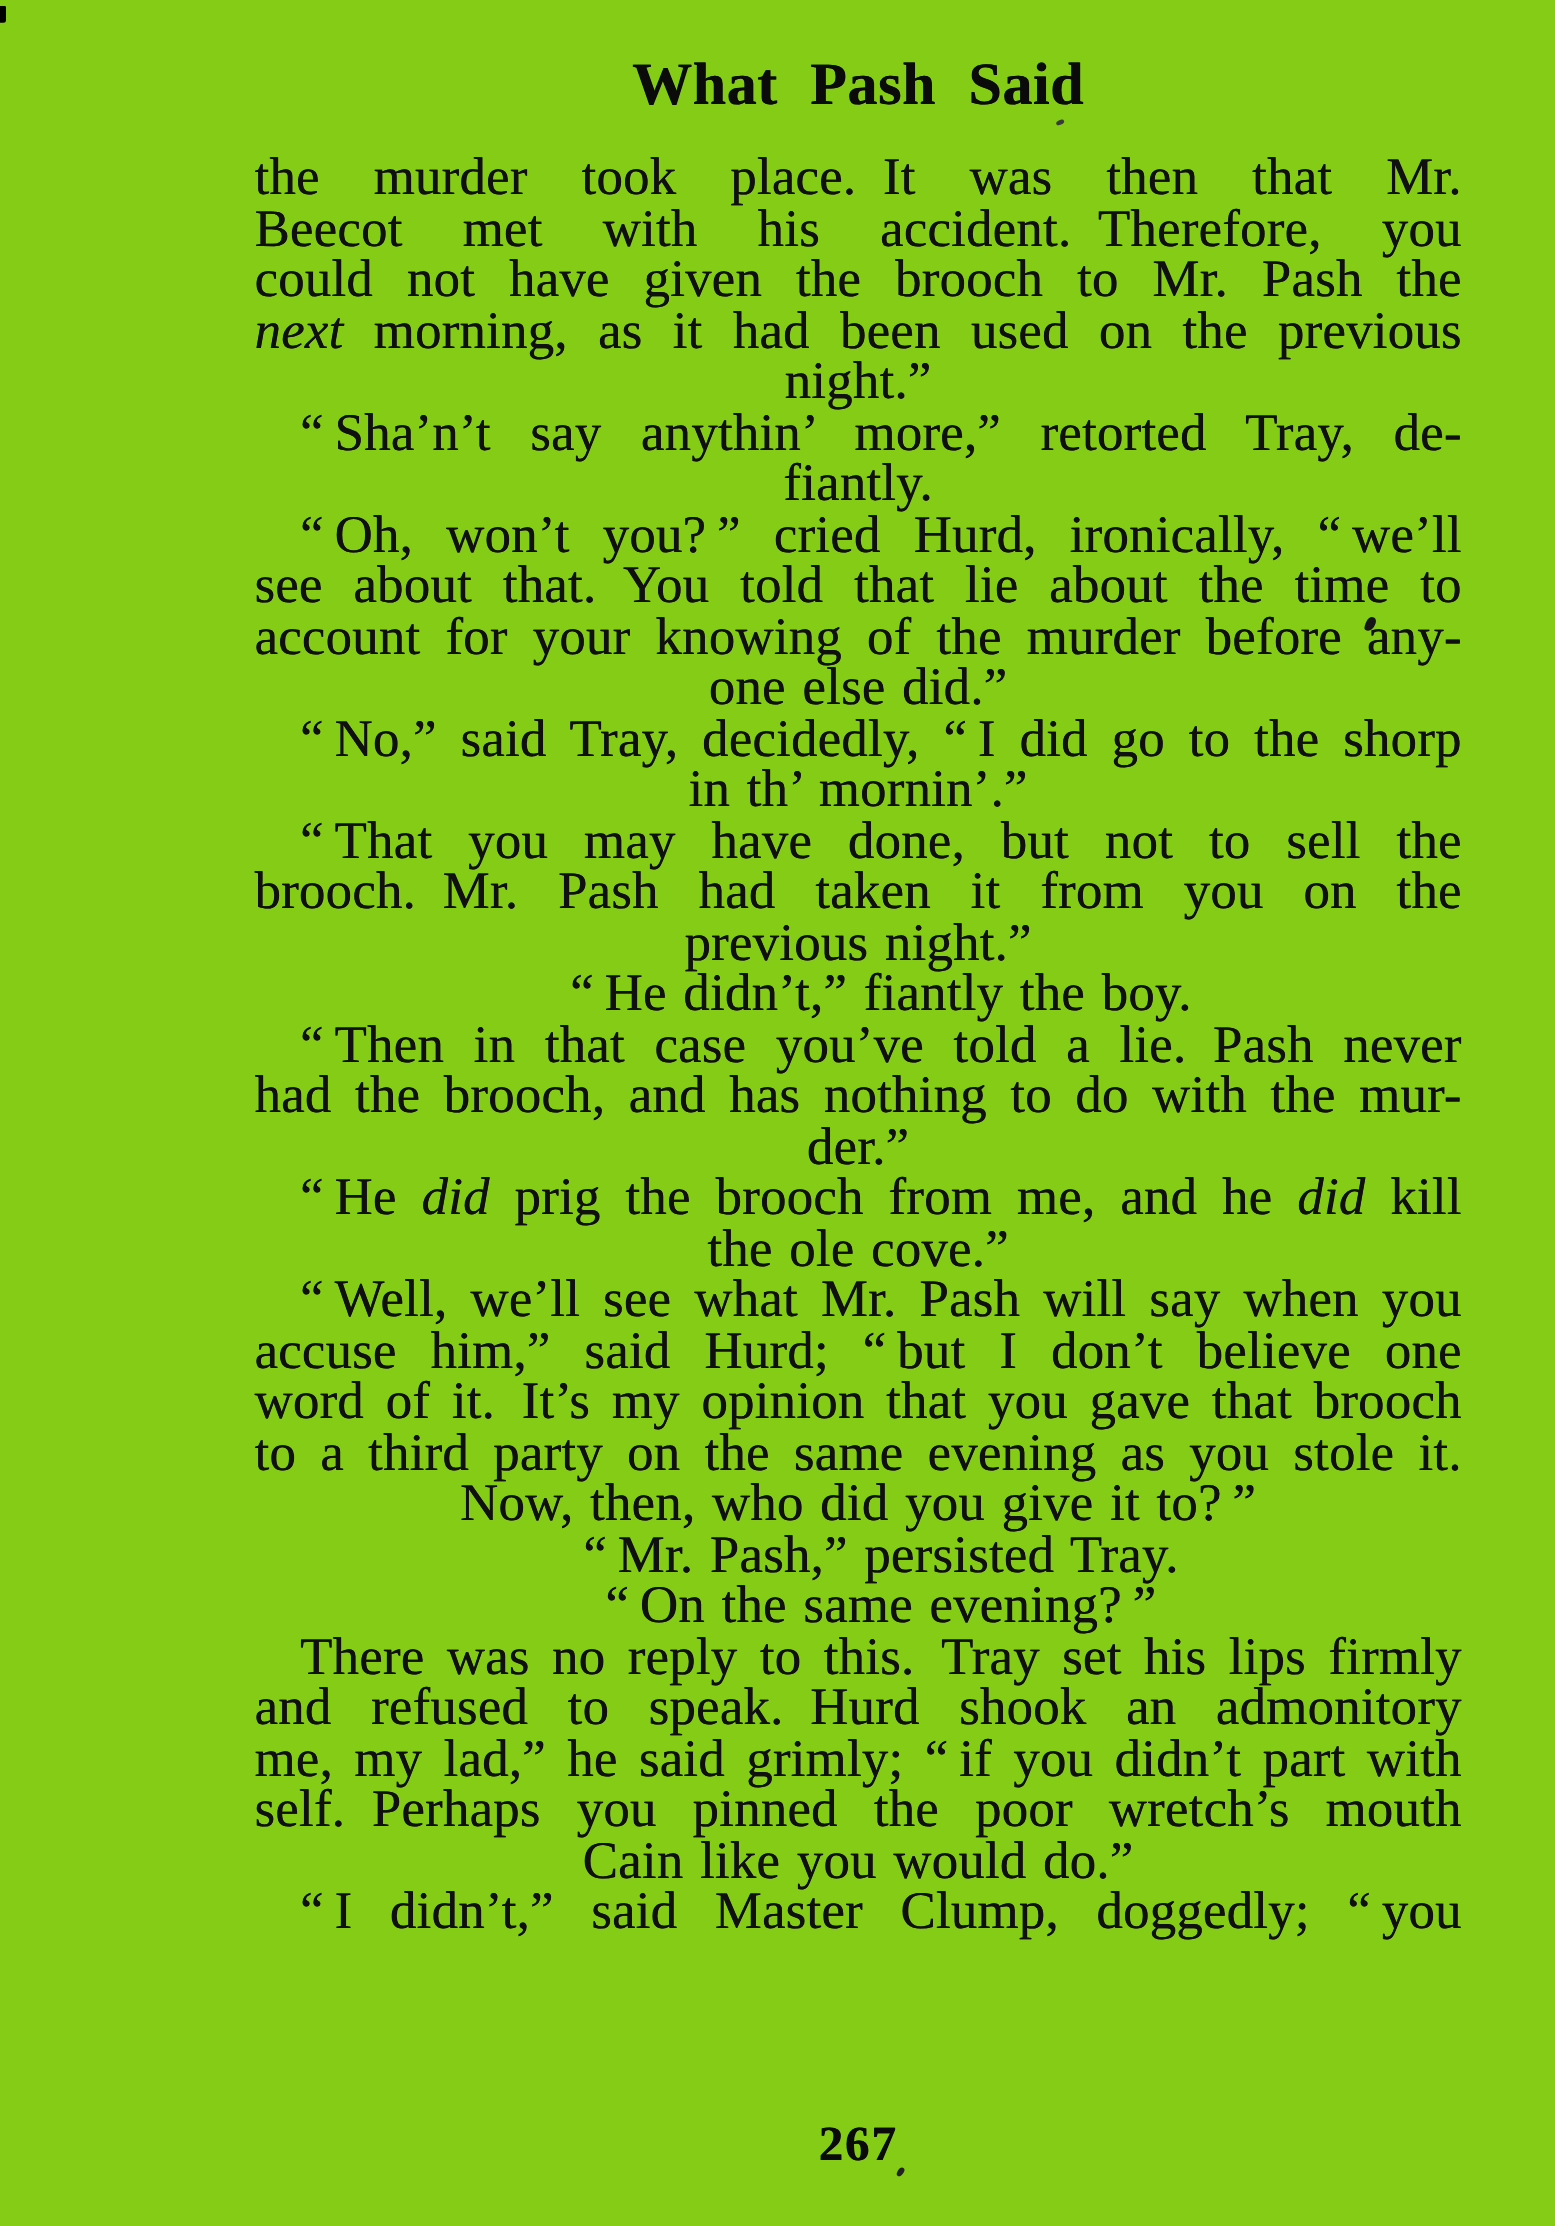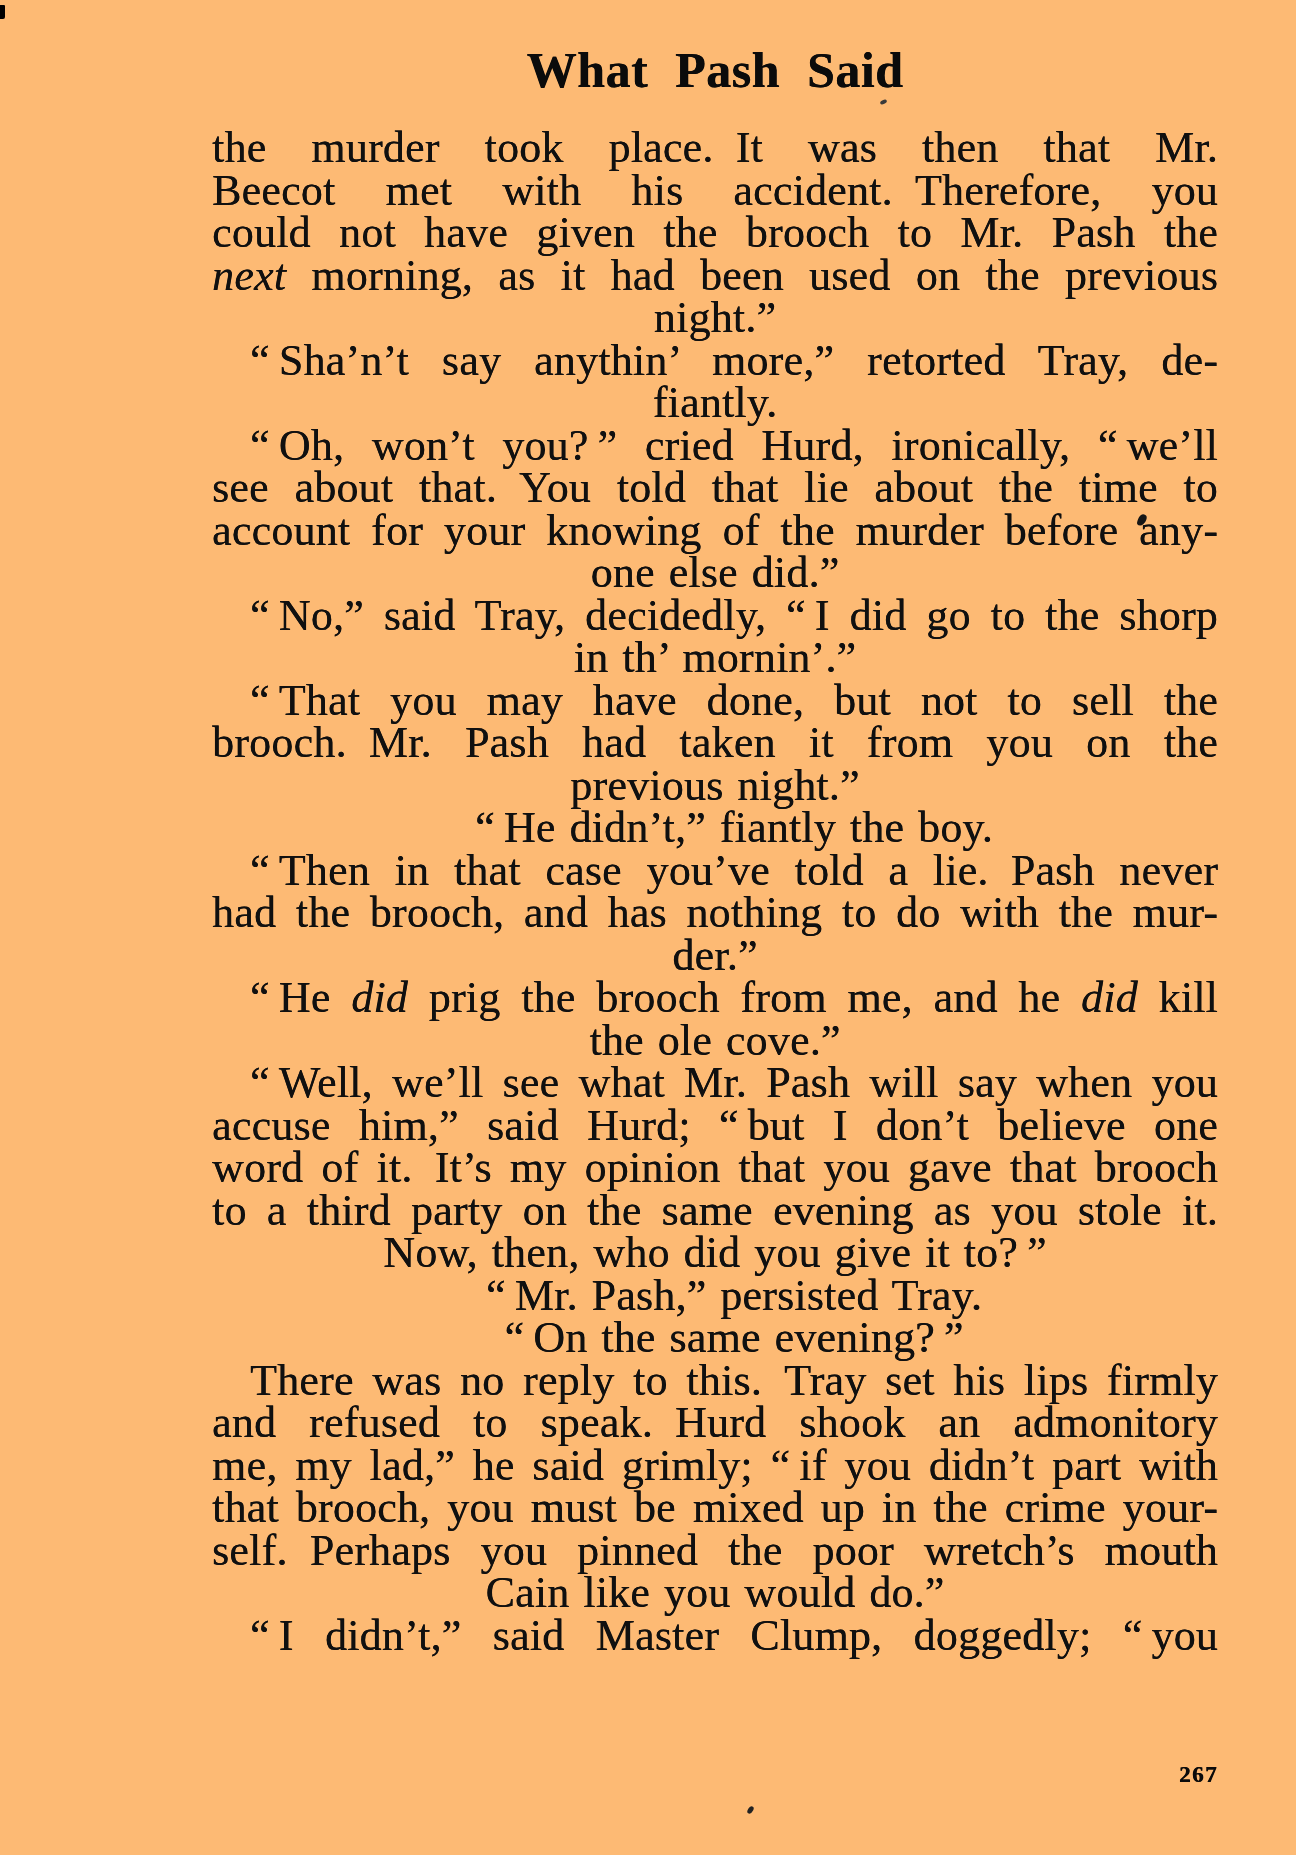--- a/index.html
+++ b/index.html
@@ -1,21 +1,21 @@
 <!DOCTYPE html>
 <html><head>
 <meta charset="utf-8">
 <style>
   * { margin: 0; padding: 0; box-sizing: border-box; }
   html, body { background: #ffffff; }
   .page {
     position: relative;
     width: 1296px;
     height: 1855px;
-    background: #fdba74;
+    background: #84cc16;
     overflow: hidden;
     color: #101010;
     font-family: "Liberation Serif", "DejaVu Serif", serif;
   }
   .running-header {
     position: absolute;
     top: 42px;
     left: 212px;
     width: 1006px;
     text-align: center;
@@ -40,22 +40,22 @@
   }
   .line { text-align: center; white-space: normal; }
   .line.j { text-align: justify; text-align-last: justify; }
   .line.indent { text-indent: 38px; }
   .line em { }
   .page-number {
     position: absolute;
     top: 1762px;
     left: 212px;
     width: 1006px;
-    text-align: right;
-    font-size: 23px;
+    text-align: center;
+    font-size: 41px;
     font-weight: 700;
     letter-spacing: 1.5px;
     color: #0b0b0b;
     text-shadow: 0.4px 0 0 currentColor;
   }
   
   .artifact { position: absolute; background: #000; }
   .artifact.corner-mark { left: 0; top: 5px; width: 5px; height: 14px; border-radius: 0 1px 2px 0; }
   .artifact.title-speck { left: 880px; top: 100px; width: 7px; height: 4px; background: #3a3a3a; transform: rotate(-25deg); border-radius: 50%; }
   .artifact.time-blot { left: 1138px; top: 514px; width: 8px; height: 12px; background: #161616; border-radius: 60% 40% 70% 30%; transform: rotate(18deg); }
@@ -98,20 +98,19 @@
       <div class="line j indent"><span>“ Well, we’ll see what Mr. Pash will say when you</span></div>
       <div class="line j"><span>accuse him,” said Hurd; “ but I don’t believe one</span></div>
       <div class="line j"><span>word of it. It’s my opinion that you gave that brooch</span></div>
       <div class="line j"><span>to a third party on the same evening as you stole it.</span></div>
       <div class="line"><span>Now, then, who did you give it to? ”</span></div>
       <div class="line indent"><span>“ Mr. Pash,” persisted Tray.</span></div>
       <div class="line indent"><span>“ On the same evening? ”</span></div>
       <div class="line j indent"><span>There was no reply to this. Tray set his lips firmly</span></div>
       <div class="line j"><span>and refused to speak. Hurd shook an admonitory</span></div>
       <div class="line j"><span>me, my lad,” he said grimly; “ if you didn’t part with</span></div>
-      <div class="line j"><span>that brooch, you must be mixed up in the crime your-</span></div>
       <div class="line j"><span>self. Perhaps you pinned the poor wretch’s mouth</span></div>
       <div class="line"><span>Cain like you would do.”</span></div>
       <div class="line j indent"><span>“ I didn’t,” said Master Clump, doggedly; “ you</span></div>
     </div>
 
   <div class="page-number">267</div>
 </div>
 
 </body></html>

